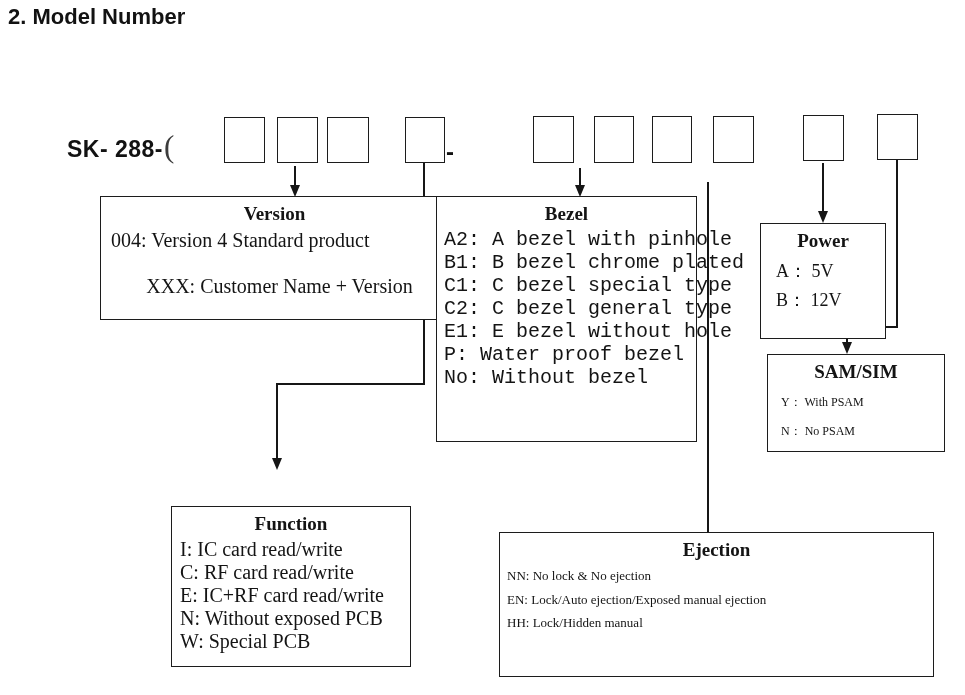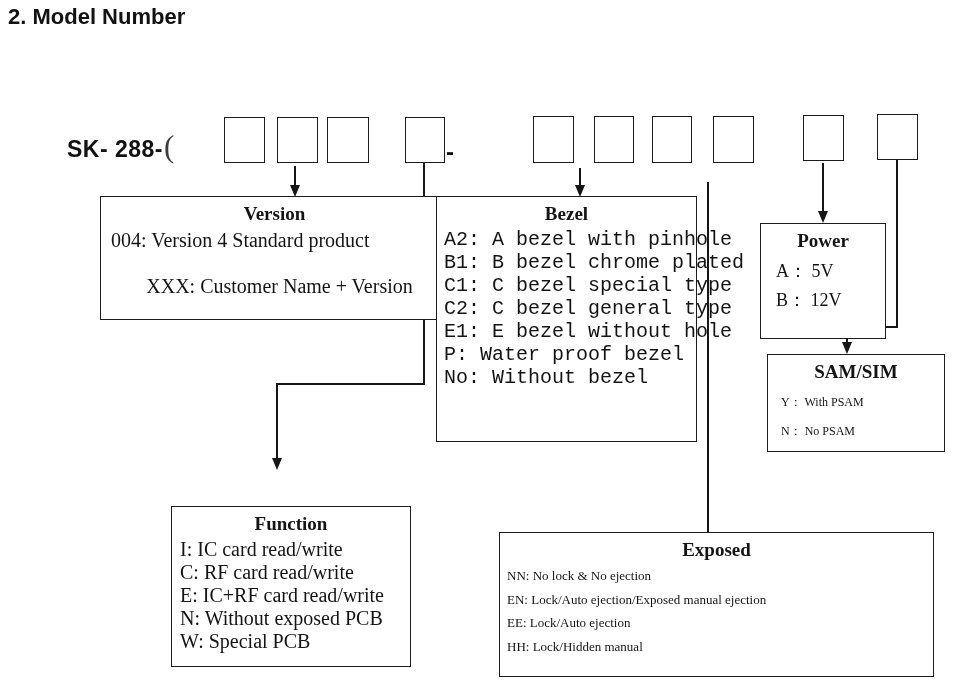--- a/index.html
+++ b/index.html
@@ -135,20 +135,19 @@
 
 <div class="gbox" style="left:767px;top:354px;width:178px;height:98px;">
   <div class="gtitle">SAM/SIM</div>
   <div class="gitems sam-items">
     <div class="gitem">Y： With PSAM</div>
     <div class="gitem">N： No PSAM</div>
   </div>
 </div>
 
 <div class="gbox" style="left:499px;top:532px;width:435px;height:145px;">
-  <div class="gtitle">Exposed</div>
+  <div class="gtitle">Ejection</div>
   <div class="gitems ejection-items">
     <div class="gitem">NN: No lock &amp; No ejection</div>
     <div class="gitem">EN: Lock/Auto ejection/Exposed manual ejection</div>
-    <div class="gitem">EE: Lock/Auto ejection</div>
     <div class="gitem">HH: Lock/Hidden manual</div>
   </div>
 </div>
 
 </body></html>

